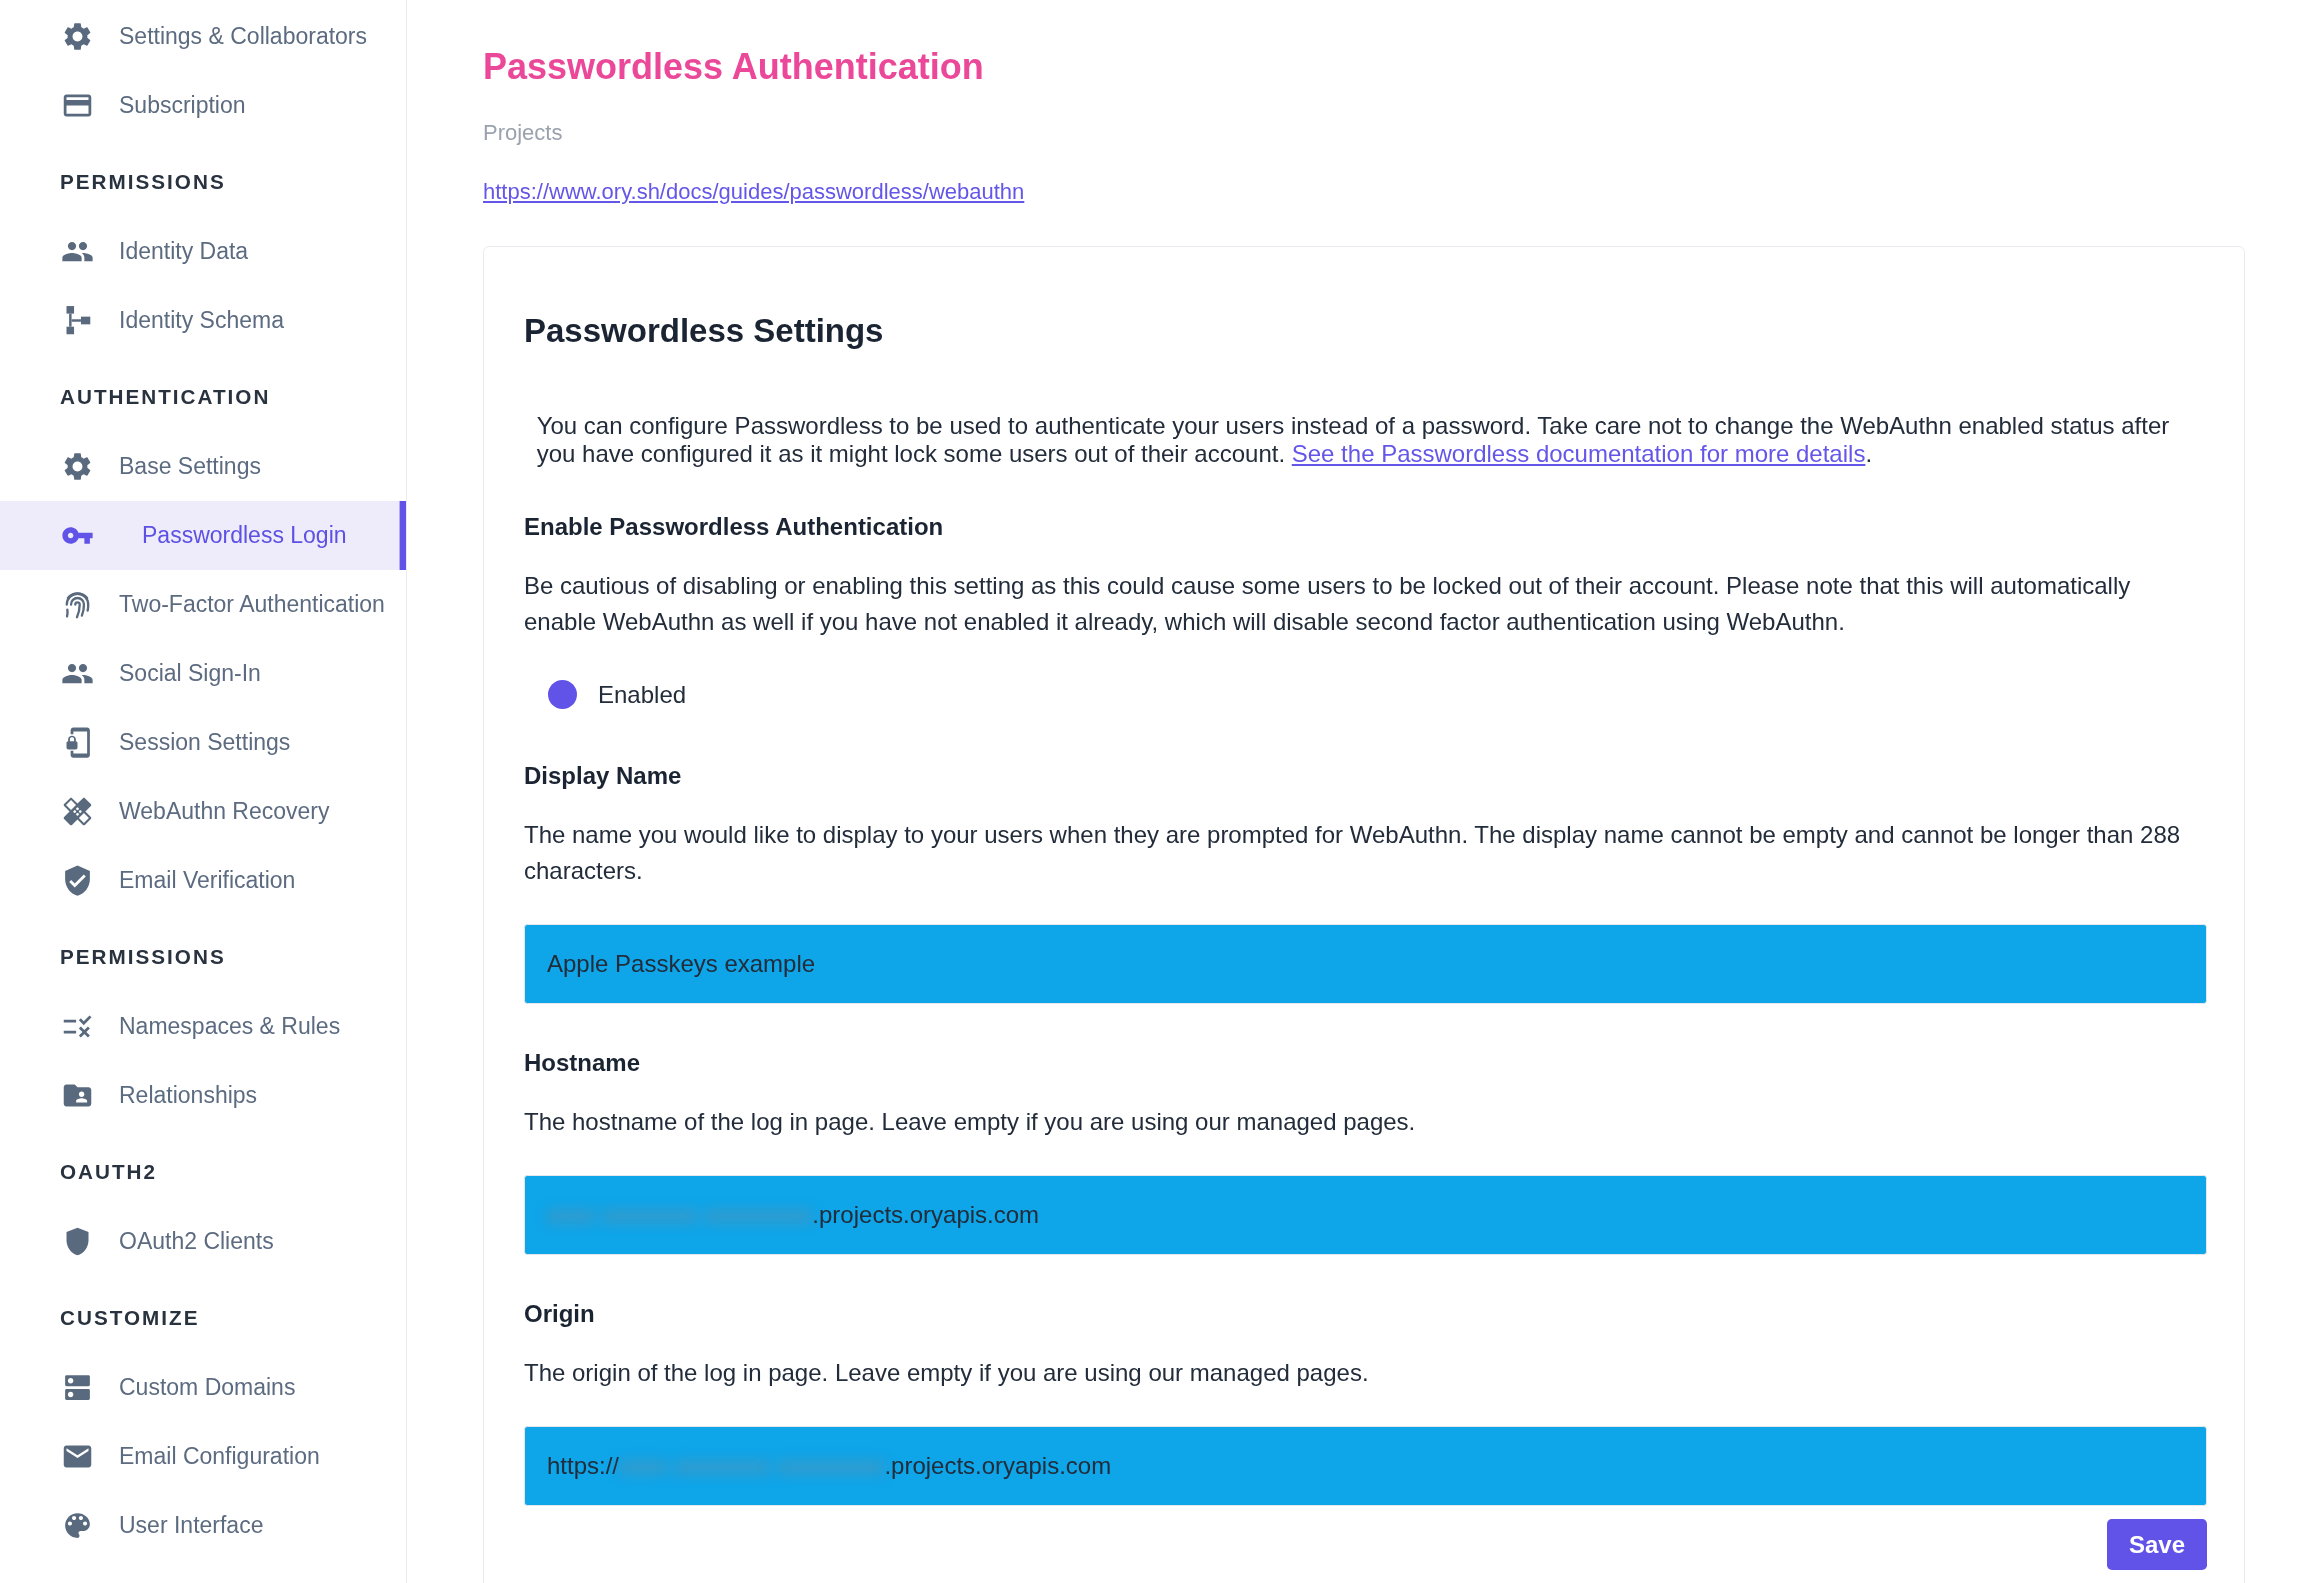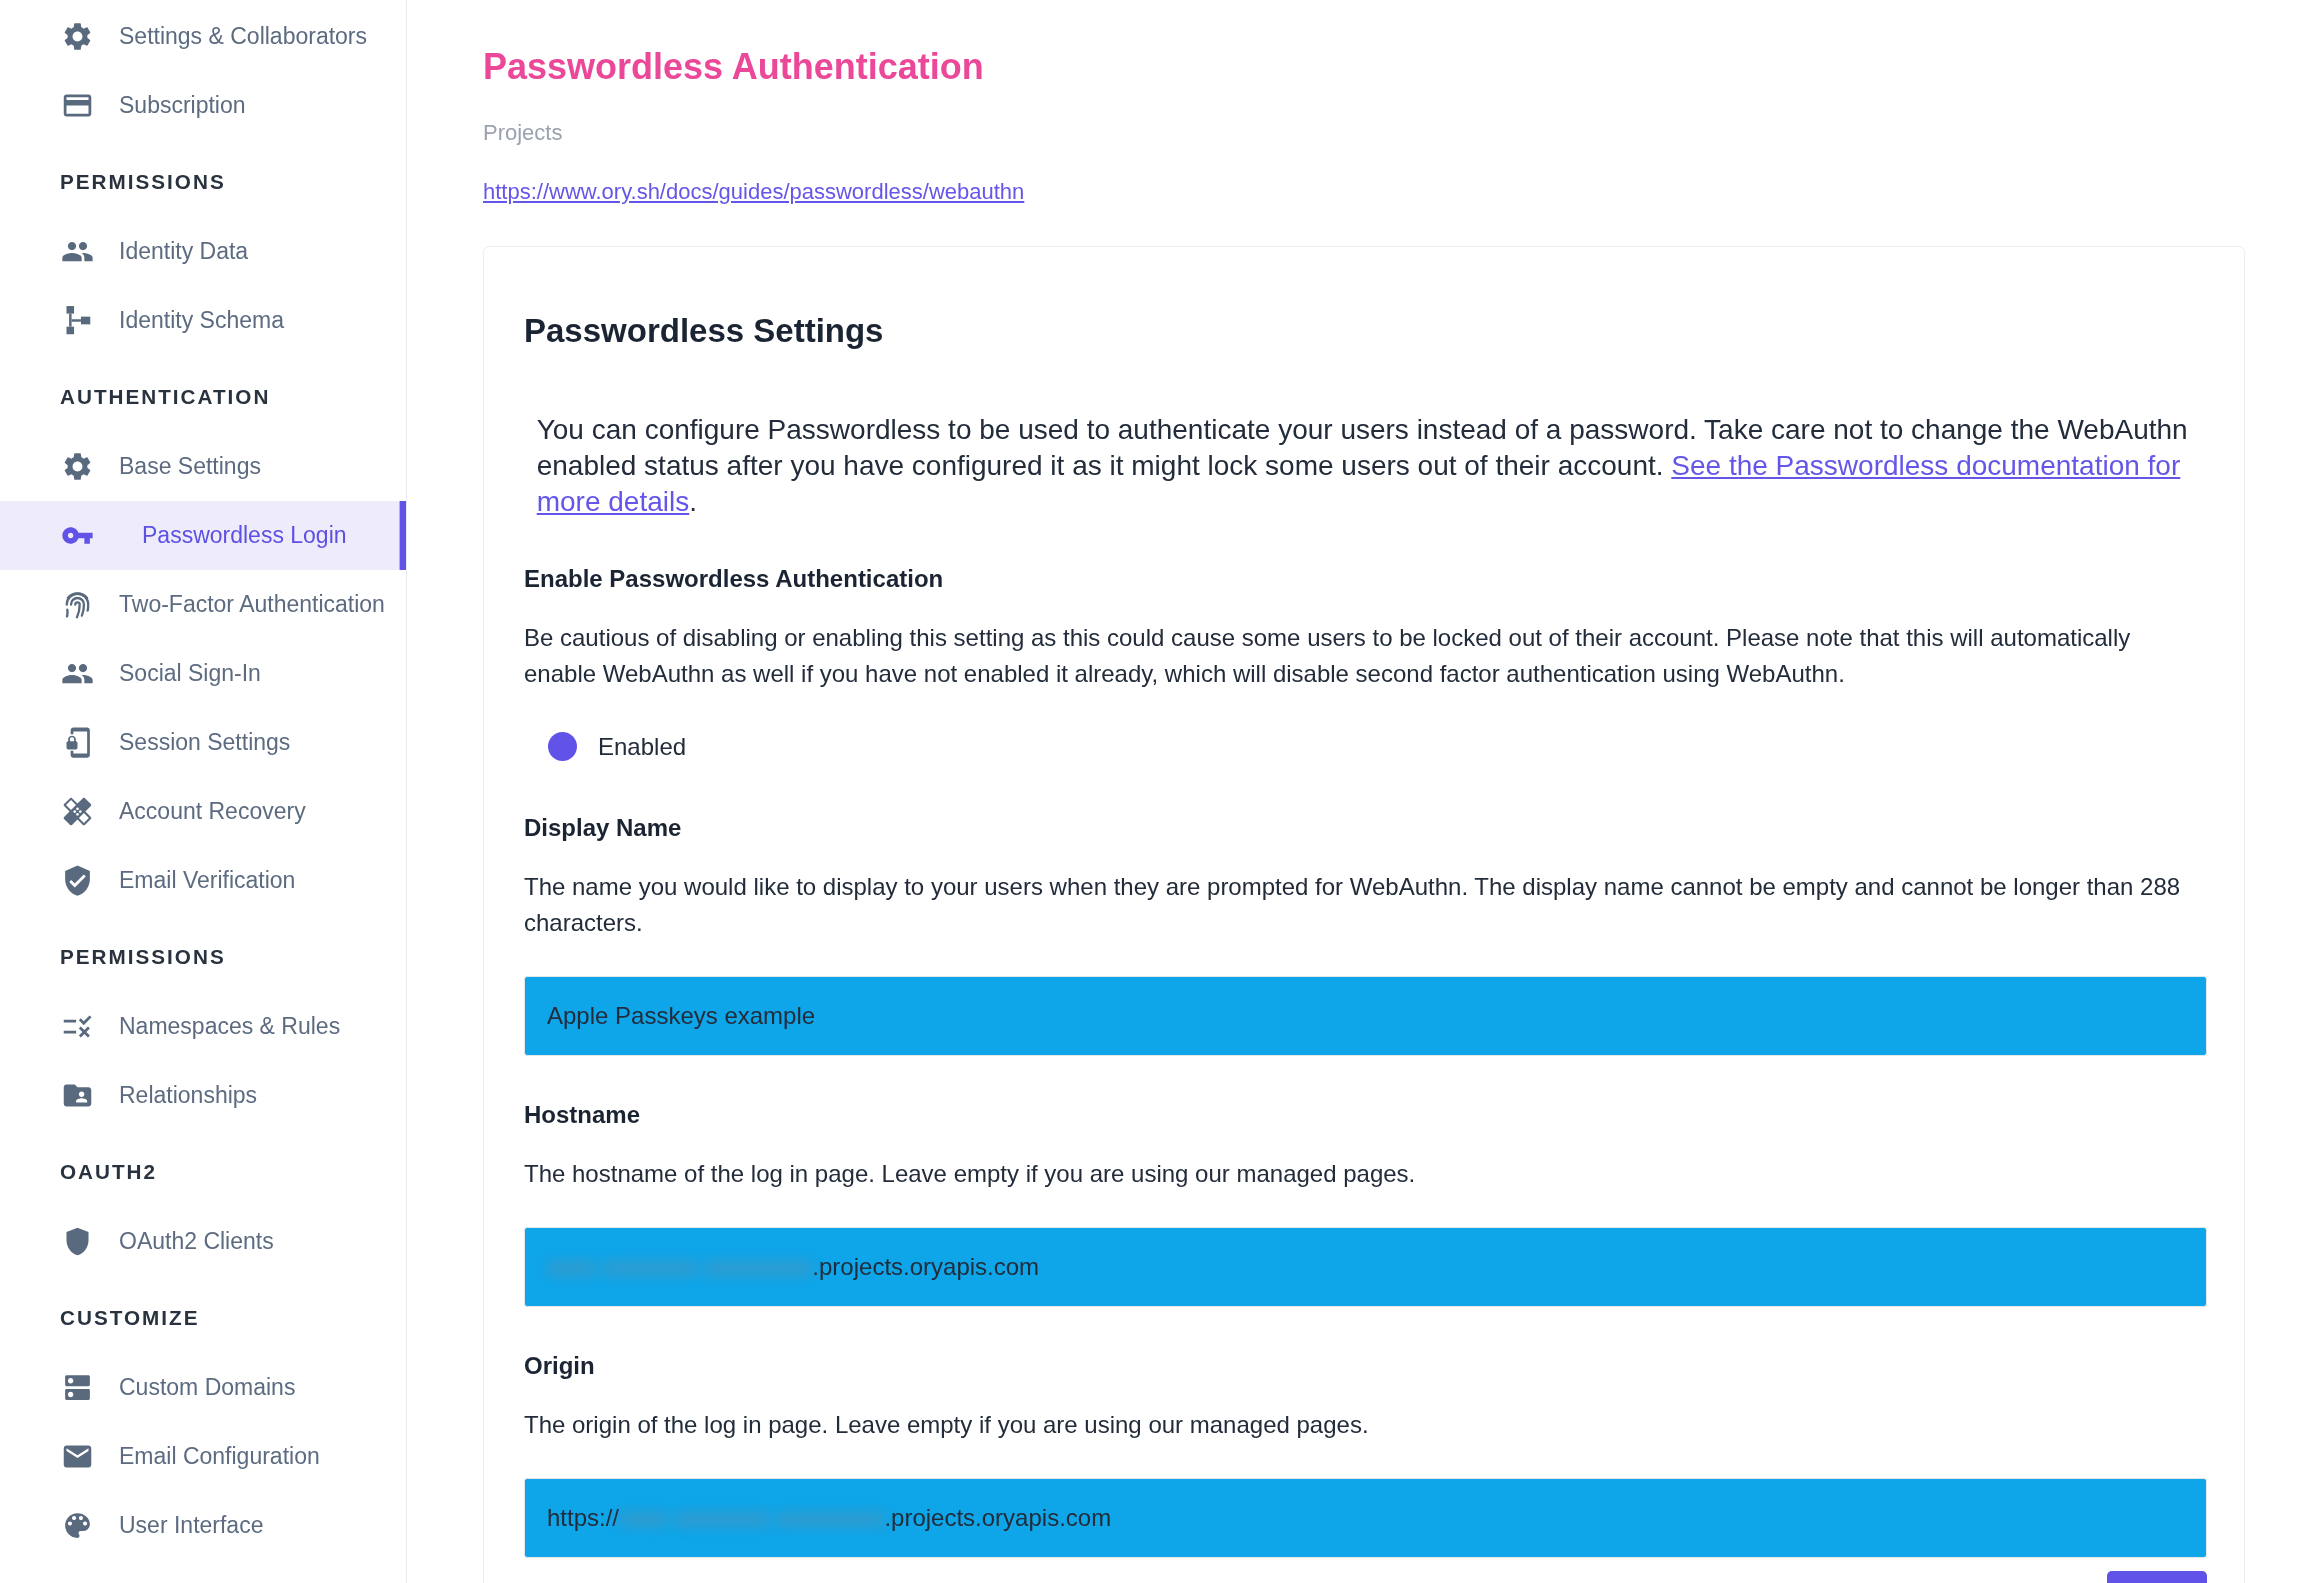--- a/index.html
+++ b/index.html
@@ -20,21 +20,21 @@
 
   
   .main { flex: 1; padding: 22px 0 0 76px; }
   .page-title { font-size: 36px; font-weight: bold; color: #ec4899; }
   .page-subtitle { margin-top: 32px; font-size: 22px; color: #99A2AE; }
   .doc-link { display: inline-block; margin-top: 33px; font-size: 22px; color: #6456E8; text-decoration: underline; cursor: pointer; }
 
   .card { margin-top: 41px; width: 1762px; border: 1.6px solid #E8EBEF; border-radius: 6.4px;
           padding: 38px 37px 32px 40px; background: #fff; }
   .card-title { font-size: 33px; font-weight: bold; color: #1B2432; }
-  .intro { margin: 62px 0 0 12.7px; font-size: 28px; line-height: 36px; color: #222C3A; max-width: 1662px; }
+  .intro { margin: 62px 0 0 12.7px; font-size: 24px; line-height: 28px; color: #222C3A; max-width: 1662px; }
   .intro a { color: #6456E8; text-decoration: underline; cursor: pointer; }
 
   .field-label { margin-top: 45px; font-size: 24px; font-weight: bold; color: #1B2432; }
   .field-desc { margin-top: 27px; font-size: 24px; line-height: 36px; color: #222C3A; max-width: 1678px; }
 
   .switch-row { margin-top: 32px; display: flex; align-items: center; gap: 22px; height: 45px; }
   .switch { position: relative; width: 52px; height: 21.5px; cursor: pointer; flex: none; }
   .switch-track { width: 100%; height: 100%; border-radius: 11px; background: #BDB3F4; }
   .switch-thumb { position: absolute; top: -4px; right: -0.8px; width: 29px; height: 29px; border-radius: 50%; background: #6253E8; }
   .switch-label { font-size: 24px; color: #222C3A; }
@@ -148,21 +148,21 @@
       </span>
       <span>Session Settings</span>
     </div>
 
     <div class="nav-item">
       <span class="icon">
         <svg viewBox="0 0 24 24" fill="currentColor">
             <path d="M17.73 12.02l3.98-3.98c.39-.39.39-1.02 0-1.41l-4.34-4.34c-.39-.39-1.02-.39-1.41 0l-3.98 3.98L8 2.29C7.8 2.1 7.55 2 7.29 2c-.25 0-.51.1-.7.29L2.25 6.63c-.39.39-.39 1.02 0 1.41l3.98 3.98L2.25 16c-.39.39-.39 1.02 0 1.41l4.34 4.34c.39.39 1.02.39 1.41 0l3.98-3.98 3.98 3.98c.2.2.45.29.71.29.26 0 .51-.1.71-.29l4.34-4.34c.39-.39.39-1.02 0-1.41l-3.99-3.98zM12 9c.55 0 1 .45 1 1s-.45 1-1 1-1-.45-1-1 .45-1 1-1zm-4.71 1.96L3.66 7.34l3.63-3.63 3.62 3.62-3.62 3.63zM10 13c-.55 0-1-.45-1-1s.45-1 1-1 1 .45 1 1-.45 1-1 1zm2 2c-.55 0-1-.45-1-1s.45-1 1-1 1 .45 1 1-.45 1-1 1zm2-4c.55 0 1 .45 1 1s-.45 1-1 1-1-.45-1-1 .45-1 1-1zm2.66 9.34l-3.63-3.62 3.63-3.63 3.62 3.62-3.62 3.63z"></path>
           </svg>
       </span>
-      <span>Account Recovery</span>
+      <span>WebAuthn Recovery</span>
     </div>
 
     <div class="nav-item">
       <span class="icon">
         <svg viewBox="0 0 24 24" fill="currentColor">
             <path d="M12 1 3 5v6c0 5.55 3.84 10.74 9 12 5.16-1.26 9-6.45 9-12V5l-9-4zm-2 16-4-4 1.41-1.41L10 14.17l6.59-6.59L18 9l-8 8z"></path>
           </svg>
       </span>
       <span>Email Verification</span>
     </div>

